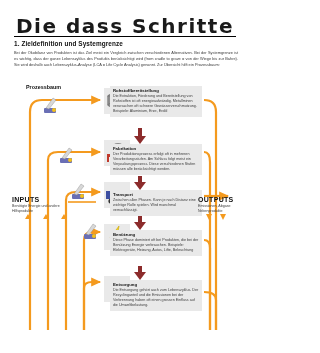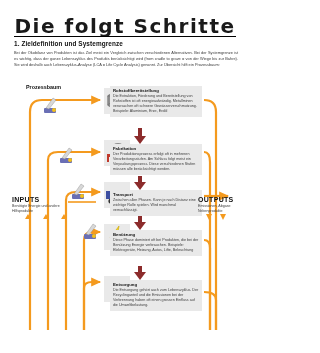--- a/index.html
+++ b/index.html
@@ -81,21 +81,21 @@
     font-size:3.6px;line-height:1.35;color:#3c3c3c;margin-top:1px;
   }
   #inputs{left:12px;top:196px;width:56px;}
   #outputs{left:198px;top:196px;width:50px;}
 </style>
 </head>
 <body>
 
 <div class="page">
 
-  <div class="title">Die  folgt  Schritte</div>
+  <div class="title">Die  dass  Schritte</div>
   <div class="title-rule"></div>
 
   <div class="sec-head">1. Zieldefinition und Systemgrenze</div>
   <div class="intro">Bei der Ökobilanz von Produkten ist das Ziel meist ein Vergleich zwischen verschiedenen Alternativen. Bei der Systemgrenze ist es wichtig, dass der ganze Lebenszyklus des Produkts berücksichtigt wird (from cradle to grave = von der Wiege bis zur Bahre). Sie wird deshalb auch Lebenszyklus-Analyse (LCA = Life Cycle Analysis) genannt. Zur Übersicht hilft ein Prozessbaum:</div>
 
   <div class="pb-label">Prozessbaum</div>
 
   <svg class="lines" viewBox="0 0 250 353">
     <defs>
       <marker id="ah" viewBox="0 0 10 10" refX="8" refY="5" markerWidth="5" markerHeight="5" orient="auto-start-reverse">

